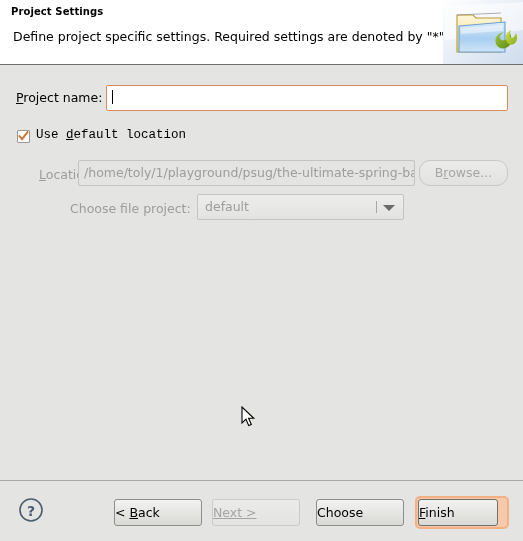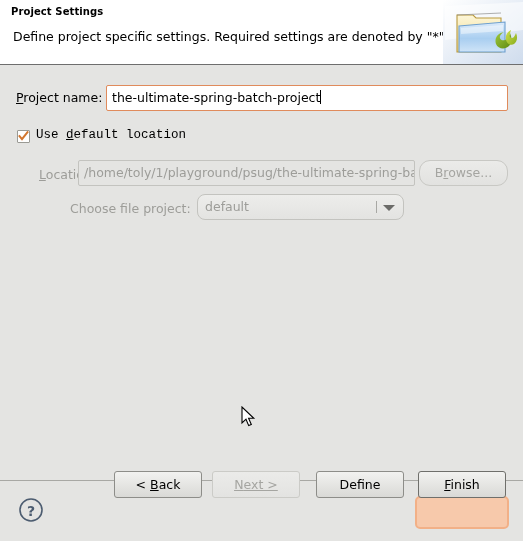--- a/index.html
+++ b/index.html
@@ -204,21 +204,21 @@
   }
   .combo-filesystem {
     position: absolute;
     left: 197px;
     top: 0px;
     width: 207px;
     height: 26px;
     box-sizing: border-box;
     background: linear-gradient(to bottom, #ededeb 0%, #e3e3e1 100%);
     border: 1px solid #c3c3bf;
-    border-radius: 8px;
+    border-radius: 2px;
     font-size: 12.5px;
     color: #9d9d99;
   }
   .combo-value {
     position: absolute;
     left: 7px;
     top: 4px;
     font-size: 12.5px;
     color: #9d9d99;
     white-space: nowrap;
@@ -255,44 +255,44 @@
   .help-icon {
     position: absolute;
     left: 18px;
     top: 497px;
     width: 26px;
     height: 26px;
   }
 
   .btn {
     position: absolute;
-    top: 471px;
+    top: 499px;
     height: 27px;
     box-sizing: border-box;
     background: linear-gradient(to bottom, #f2f2f0 0%, #d9d9d6 100%);
     border: 1px solid #8d8d89;
     border-radius: 3px;
     font-family: "DejaVu Sans", "Liberation Sans", sans-serif;
     font-size: 12.5px;
     color: #000000;
-    text-align: center;
+    text-align: left;
     line-height: 25px;
     cursor: default;
   }
   .btn-back  { left: 114px; width: 88px; }
   .btn-next  {
     left: 212px; width: 88px;
     background: linear-gradient(to bottom, #ebebe9 0%, #e3e3e1 100%);
     border: 1px solid #cbcbc7;
     color: #a5a5a1;
     text-decoration: underline;
   }
   .btn-cancel{ left: 316px; width: 88px; }
   .btn-finish{
-    left: 418px; width: 88px;
+    left: 418px; width: 80px;
     border: 1px solid #6f6f6b;
   }
   .finish-glow {
     position: absolute;
     left: 415px;
     top: 496px;
     width: 94px;
     height: 33px;
     border: 2px solid #f2b087;
     border-radius: 5px;
@@ -357,21 +357,21 @@
         <path d="M14 0 C10 2 8 6 9 10 C10 14 14 16 17 14 C20 12 21 7 19 3 C18 5 17 8 15 8 C13 8 12 6 13 4 C13 2 14 1 14 0 Z" fill="url(#leafB)"></path>
       </g>
     </svg>
   </div>
 </div>
 
 <div class="wizard-body">
 
   <div class="row-project-name">
     <div class="label-project-name"><span class="mn">P</span><span>roject name:</span></div>
-    <div class="input-project-name"><span>the-ultimate-spring-batch-project</span><span class="caret"></span></div>
+    <div class="input-project-name"><span class="caret"></span></div>
   </div>
 
   <div class="row-default-loc">
     <div class="checkbox-box">
       <svg width="11" height="11" viewBox="0 0 11 11">
         <path d="M1.5 5.2 L4 8.2 L9.5 1.2" stroke="#d2762e" stroke-width="2" fill="none" stroke-linecap="square"></path>
       </svg>
     </div>
     <div class="label-default-loc"><span>Use </span><span class="mn">d</span><span>efault location</span></div>
   </div>
@@ -401,21 +401,21 @@
     <text x="13" y="18.5" font-family="DejaVu Sans, sans-serif" font-size="14" font-weight="bold" fill="#4c5c70" text-anchor="middle">?</text>
   </svg>
 </div>
 
 <div class="finish-glow"></div>
 
 <div class="btn btn-back"><span>&lt; </span><span class="mn">B</span><span>ack</span></div>
 
 <div class="btn btn-next"><span></span><span class="mn">N</span><span>ext &gt;</span></div>
 
-<div class="btn btn-cancel">Define</div>
+<div class="btn btn-cancel">Choose</div>
 
 <div class="btn btn-finish"><span></span><span class="mn">F</span><span>inish</span></div>
 
 <div class="mouse-cursor">
   <svg width="16" height="23" viewBox="0 0 16 23">
     <path d="M1 1 L1 17 L5 13.2 L7.7 19.6 L10.3 18.5 L7.6 12.3 L12.8 12.3 Z" fill="#ffffff" stroke="#000000" stroke-width="1.1" stroke-linejoin="miter"></path>
   </svg>
 </div>
 
 </body></html>

